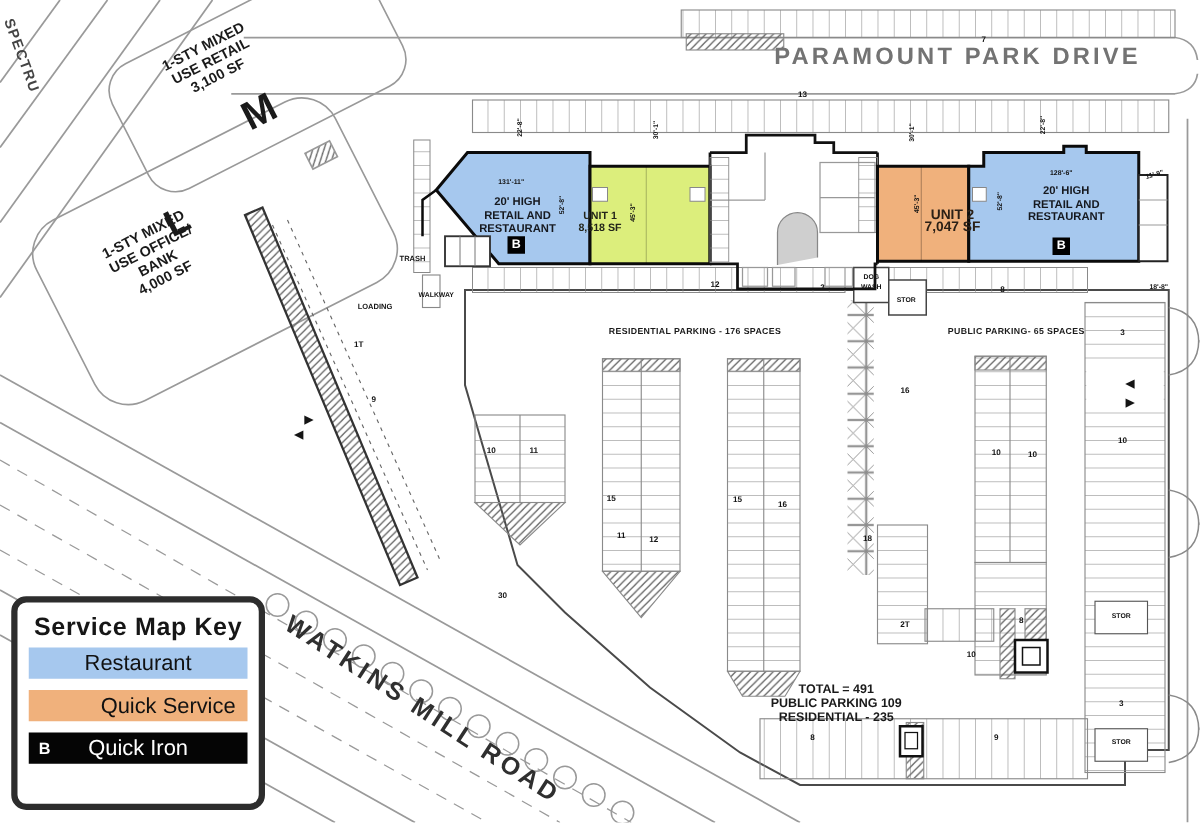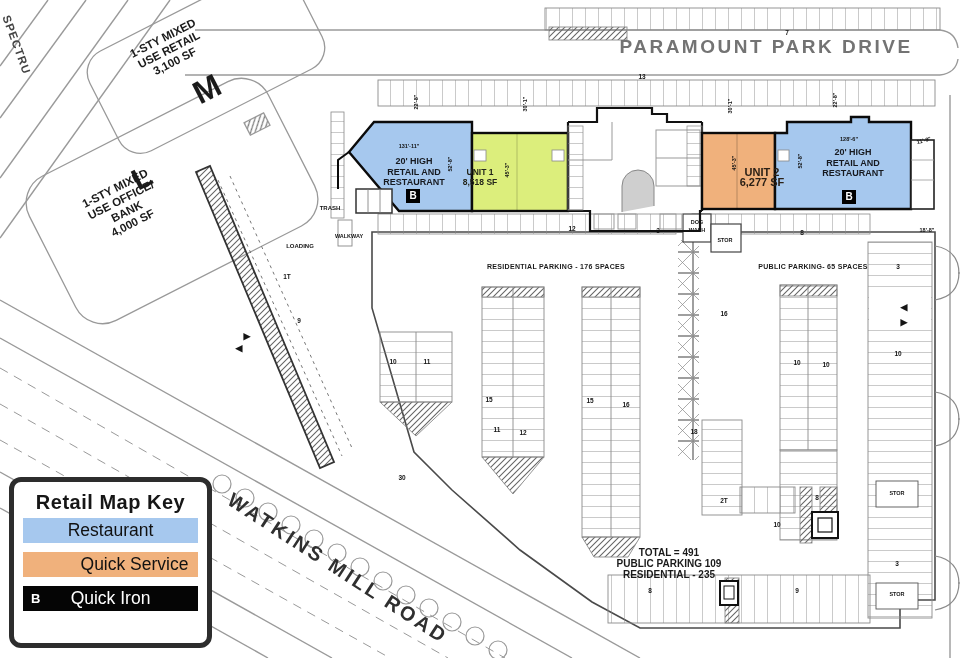--- a/index.html
+++ b/index.html
@@ -251,21 +251,21 @@
     <span>RESTAURANT</span>
   </div>
   <div class="bbadge bleft">B</div>
 
   <div class="lbl unit1 multiline">
     <span>UNIT 1</span>
     <span>8,518 SF</span>
   </div>
   <div class="lbl unit2 multiline">
     <span>UNIT 2</span>
-    <span>6,277 SF</span>
+    <span>7,047 SF</span>
   </div>
 
   <div class="lbl unit-right multiline">
     <span>20' HIGH</span>
     <span>RETAIL AND</span>
     <span>RESTAURANT</span>
   </div>
   <div class="bbadge bright">B</div>
 
   <div class="lbl res-label">RESIDENTIAL PARKING - 176 SPACES</div>
@@ -324,21 +324,21 @@
       <span class="ann" style="left: 330px; top: 208px; font-size: 6px; font-weight: 700; transform: translate(-50%, -50%) rotate(0deg);">TRASH</span>
       <span class="ann" style="left: 349px; top: 237px; font-size: 5.5px; font-weight: 700; transform: translate(-50%, -50%) rotate(0deg);">WALKWAY</span>
       <span class="ann" style="left: 300px; top: 246px; font-size: 6px; font-weight: 700; transform: translate(-50%, -50%) rotate(0deg);">LOADING</span>
       <span class="ann" style="left: 904px; top: 307px; font-size: 9px; font-weight: 700; transform: translate(-50%, -50%) rotate(0deg);">◀</span>
       <span class="ann" style="left: 904px; top: 322px; font-size: 9px; font-weight: 700; transform: translate(-50%, -50%) rotate(0deg);">▶</span>
       <span class="ann" style="left: 247px; top: 336px; font-size: 9px; font-weight: 700; transform: translate(-50%, -50%) rotate(0deg);">▶</span>
       <span class="ann" style="left: 239px; top: 348px; font-size: 9px; font-weight: 700; transform: translate(-50%, -50%) rotate(0deg);">◀</span>
     </div>
 
   <div class="legend">
-    <div class="legend-title">Retail Map Key</div>
+    <div class="legend-title">Service Map Key</div>
     <div>
         <div class="key-row" style="background: rgb(166, 200, 238); color: rgb(17, 17, 17);">
           <span>Restaurant</span>
         </div>
         <div class="key-row" style="background: rgb(240, 177, 124); color: rgb(17, 17, 17); padding-left: 48px;">
           <span>Quick Service</span>
         </div>
         <div class="key-row" style="background: rgb(5, 5, 5); color: rgb(255, 255, 255);">
           <span class="key-badge">B</span>
           <span>Quick Iron</span>

